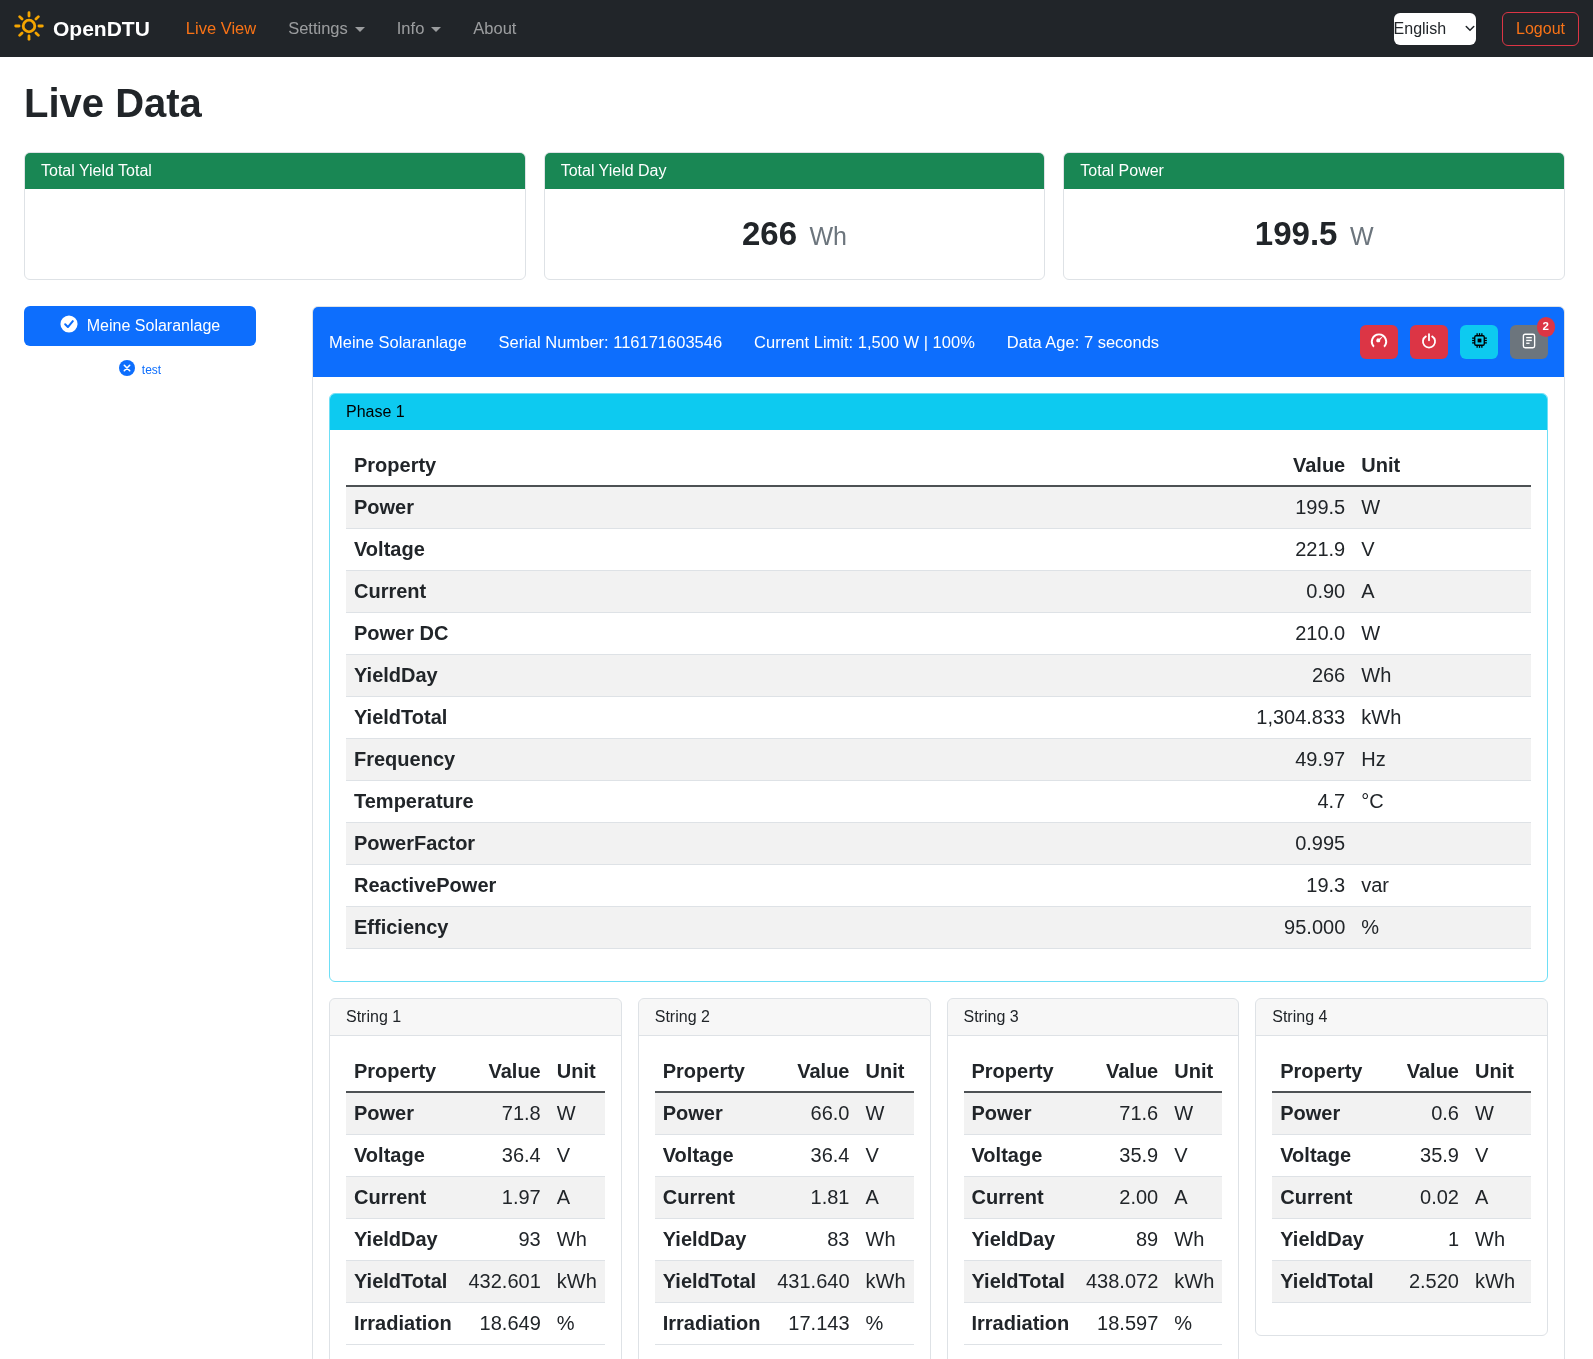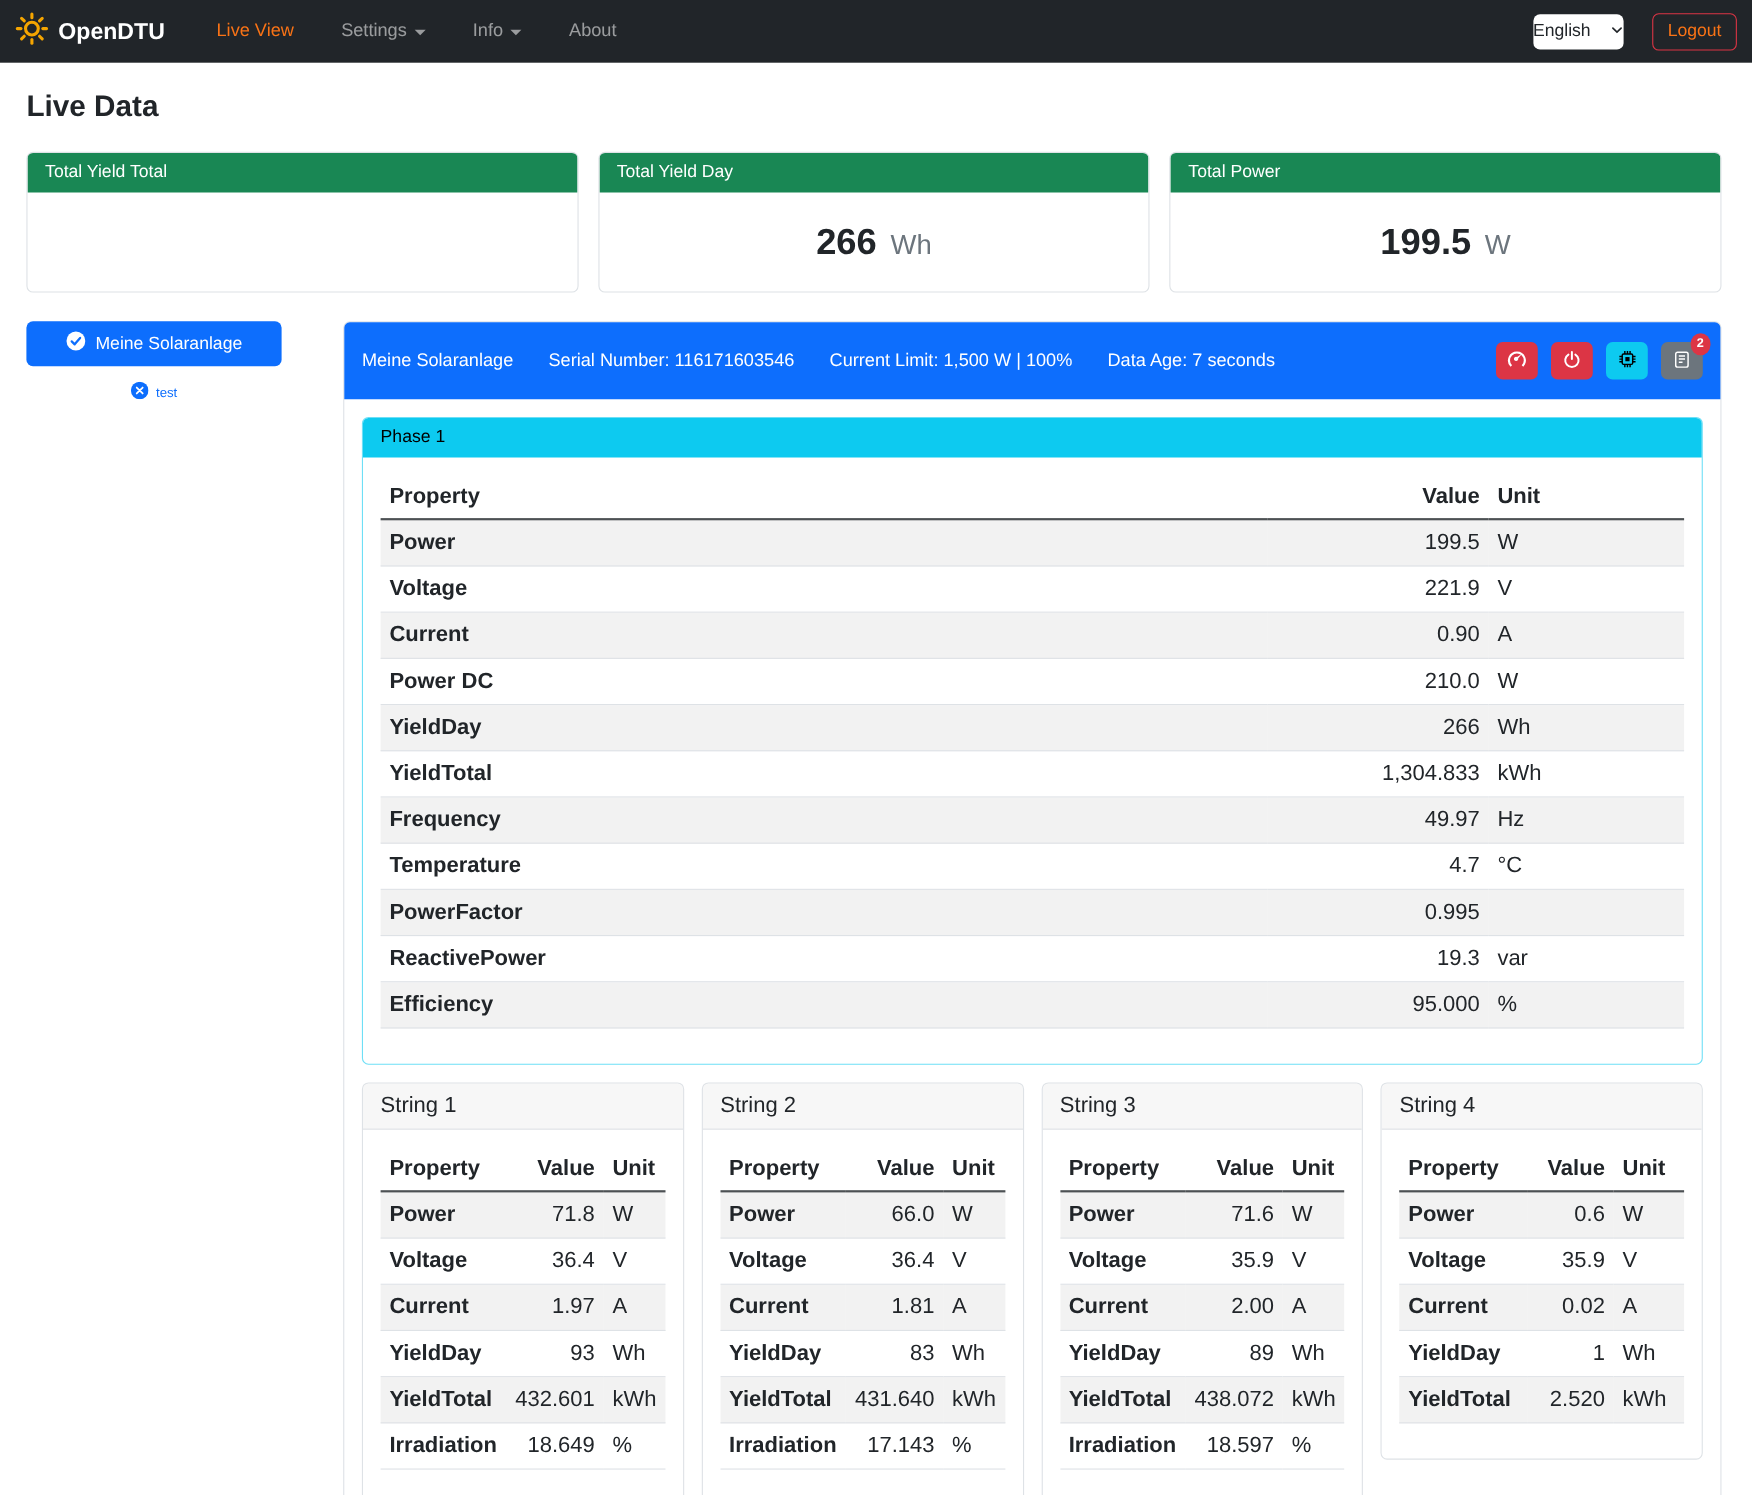--- a/index.html
+++ b/index.html
@@ -1,38 +1,38 @@
 <!DOCTYPE html>
 <html><head>
 <meta charset="utf-8">
 <style>
   * { box-sizing: border-box; }
   html, body { margin: 0; padding: 0; background: #fff; color: #212529;
     font-family: "Liberation Sans", sans-serif; font-size: 16px; }
 
   
   .navbar { display: flex; align-items: center; background: #212529; height: 57px;
-    padding: 0 14px; gap: 15px; }
+    padding: 0 14px; gap: 4px; }
   .brand { display: flex; align-items: center; gap: 9px; color: #fff;
     font-size: 21px; font-weight: 600; margin-right: 18px; cursor: pointer; }
   .nav-link { color: rgba(255,255,255,.55); padding: 8px 14px; cursor: pointer;
     font-size: 16.5px; display: inline-flex; align-items: center; gap: 7px; }
   .nav-link.active { color: #f97316; }
   .caret { display: inline-block; width: 0; height: 0; border-top: 5px solid;
     border-left: 5px solid transparent; border-right: 5px solid transparent; margin-top: 2px; }
   .nav-right { margin-left: auto; display: flex; align-items: center; gap: 26px; }
   .lang-select { background: #fff; color: #212529; border-radius: 6px; cursor: pointer;
     padding: 7px 0; display: flex; align-items: center; gap: 18px; font-size: 16px; }
   .logout-btn { background: transparent; color: #f97316; border: 1px solid #dc3545;
     border-radius: 6px; padding: 7px 13px; font-size: 16px; cursor: pointer;
     font-family: inherit; }
 
   
   .container { padding: 6px 28px 24px 24px; }
-  h1.page-title { font-size: 27px; font-weight: 600; margin: 18px 0 26px; }
+  h1.page-title { font-size: 40px; font-weight: 600; margin: 18px 0 26px; }
 
   .summary-row { display: grid; grid-template-columns: repeat(3, 1fr); gap: 18px;
     margin-bottom: 26px; }
   .card { border: 1px solid #dee2e6; border-radius: 6px; background: #fff; overflow: hidden; }
   .card-header-success { background: #198754; color: #fff; padding: 9px 16px; font-size: 16px; }
   .summary-body { padding: 26px 16px; text-align: center; }
   .summary-value { font-size: 33px; font-weight: 700; }
   .summary-unit { font-size: 25px; color: #6c757d; margin-left: 8px; }
 
   .content-grid { display: grid; grid-template-columns: 260px 1fr; gap: 28px;
@@ -75,21 +75,21 @@
   th.val, td.val { text-align: right; }
   .phase-table th.prop { width: 68%; }
   .phase-table th.unit, .phase-table td.unit { width: 15%; }
   .string-table th.prop { width: 45%; }
   .string-table th.unit, .string-table td.unit { width: 3.2em; }
 
   
   .strings-row { display: grid; grid-template-columns: repeat(4, 1fr); gap: 16px;
     margin-top: 16px; align-items: start; }
   .string-header { background: rgba(0,0,0,.03); border-bottom: 1px solid #dee2e6;
-    padding: 9px 16px; font-size: 20px; }
+    padding: 9px 16px; font-size: 16px; }
   .string-body { padding: 16px; }
 </style>
 </head>
 <body>
 
 <nav class="navbar">
   <div class="brand">
     <span>
       <svg width="30" height="30" viewBox="0 0 16 16" fill="none" stroke="#f5a500" stroke-width="1.5" stroke-linecap="round">
         <circle cx="8" cy="8" r="3.1"></circle>

